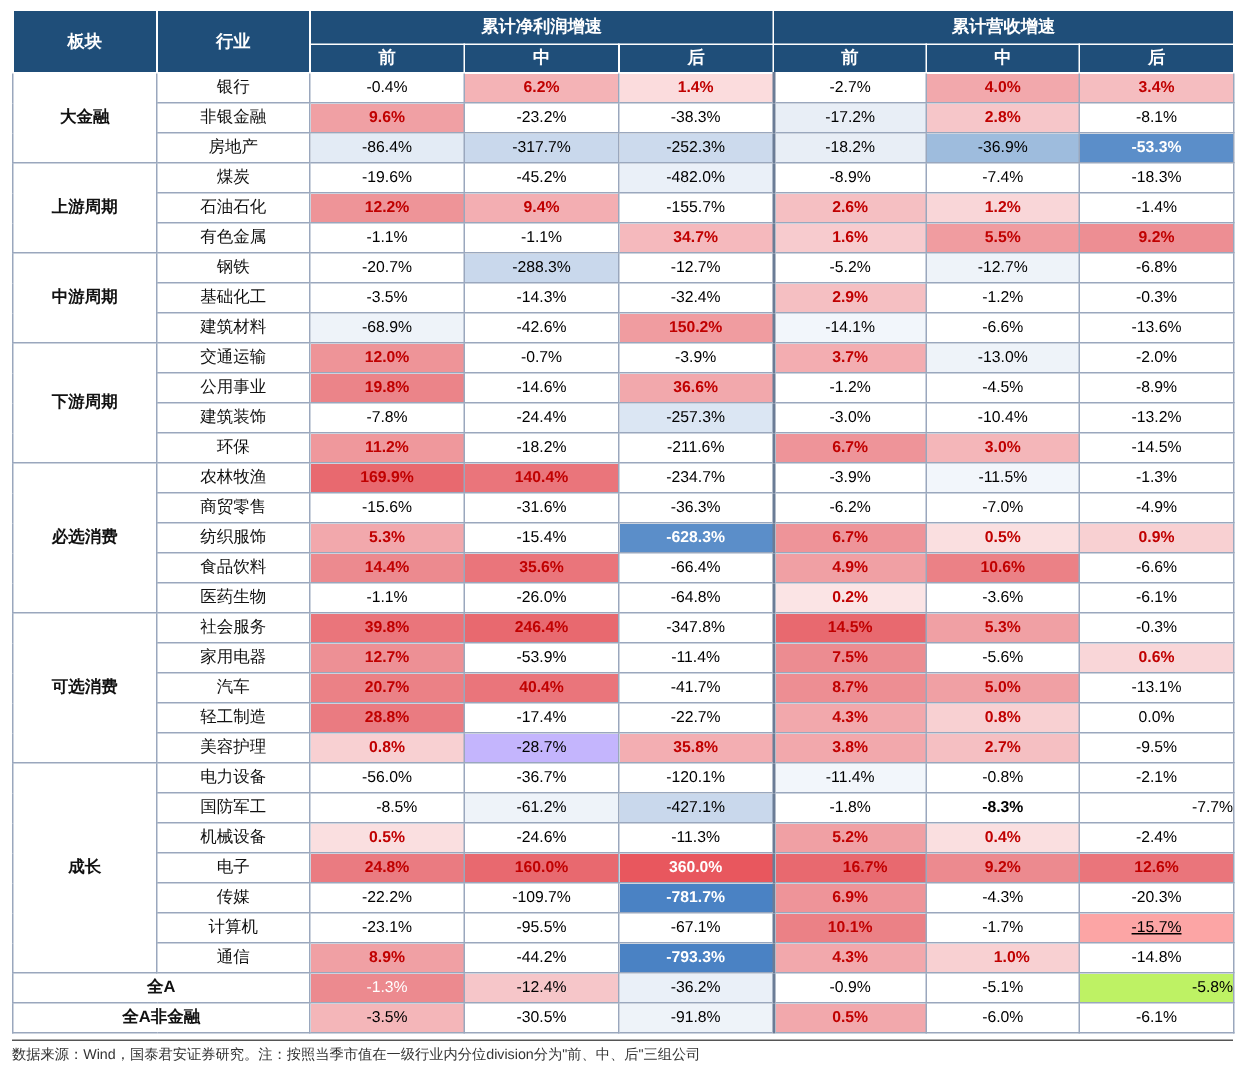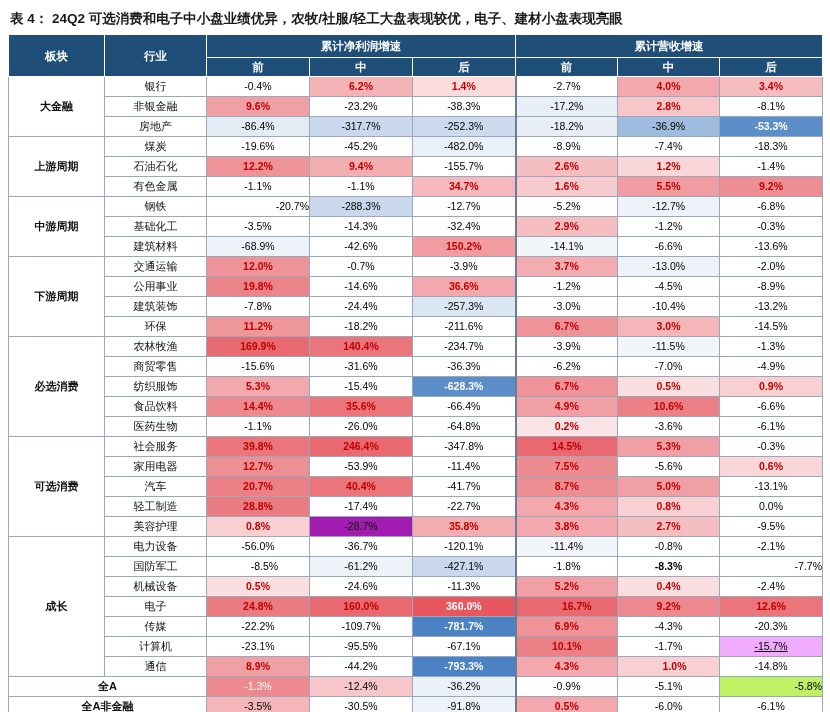--- a/index.html
+++ b/index.html
@@ -42,21 +42,20 @@
     font-size:9.5px;color:#333;border-top:1px solid #555;padding-top:3px;
     white-space:nowrap;overflow:hidden;
   }
   .thickleft{border-left:2px solid #6b7c96;}
 </style>
 </head>
 <body>
 
 <div class="page">
 
-  <div class="title">表 4： 24Q2 可选消费和电子中小盘业绩优异，农牧/社服/轻工大盘表现较优，电子、建材小盘表现亮眼</div>
 
   <table>
     <colgroup>
       <col style="width:96px">
       <col style="width:102px">
       <col style="width:103px">
       <col style="width:103px">
       <col style="width:103px">
       <col style="width:102px">
       <col style="width:102px">
@@ -131,21 +130,21 @@
           <td class="num" style="background: rgb(255, 255, 255); color: rgb(0, 0, 0);">-1.1%</td>
           <td class="num" style="background: rgb(255, 255, 255); color: rgb(0, 0, 0);">-1.1%</td>
           <td class="num bold" style="background: rgb(245, 185, 189); color: rgb(192, 0, 0);">34.7%</td>
           <td class="num bold thickleft" style="background: rgb(247, 203, 206); color: rgb(192, 0, 0);">1.6%</td>
           <td class="num bold" style="background: rgb(240, 156, 160); color: rgb(192, 0, 0);">5.5%</td>
           <td class="num bold" style="background: rgb(237, 142, 147); color: rgb(192, 0, 0);">9.2%</td>
         </tr>
         <tr>
           <td class="sector" rowspan="3">中游周期</td>
           <td class="industry">钢铁</td>
-          <td class="num" style="background: rgb(255, 255, 255); color: rgb(0, 0, 0); text-align: right;">-20.7%</td>
+          <td class="num" style="background: rgb(255, 255, 255); color: rgb(0, 0, 0);">-20.7%</td>
           <td class="num" style="background: rgb(201, 216, 236); color: rgb(0, 0, 0);">-288.3%</td>
           <td class="num" style="background: rgb(255, 255, 255); color: rgb(0, 0, 0);">-12.7%</td>
           <td class="num thickleft" style="background: rgb(255, 255, 255); color: rgb(0, 0, 0);">-5.2%</td>
           <td class="num" style="background: rgb(238, 243, 249); color: rgb(0, 0, 0);">-12.7%</td>
           <td class="num" style="background: rgb(255, 255, 255); color: rgb(0, 0, 0);">-6.8%</td>
         </tr>
         <tr>
           <td class="industry">基础化工</td>
           <td class="num" style="background: rgb(255, 255, 255); color: rgb(0, 0, 0);">-3.5%</td>
           <td class="num" style="background: rgb(255, 255, 255); color: rgb(0, 0, 0);">-14.3%</td>
@@ -279,21 +278,21 @@
           <td class="num bold" style="background: rgb(234, 123, 129); color: rgb(192, 0, 0);">28.8%</td>
           <td class="num" style="background: rgb(255, 255, 255); color: rgb(0, 0, 0);">-17.4%</td>
           <td class="num" style="background: rgb(255, 255, 255); color: rgb(0, 0, 0);">-22.7%</td>
           <td class="num bold thickleft" style="background: rgb(242, 168, 172); color: rgb(192, 0, 0);">4.3%</td>
           <td class="num bold" style="background: rgb(248, 208, 210); color: rgb(192, 0, 0);">0.8%</td>
           <td class="num" style="background: rgb(255, 255, 255); color: rgb(0, 0, 0);">0.0%</td>
         </tr>
         <tr>
           <td class="industry">美容护理</td>
           <td class="num bold" style="background: rgb(248, 208, 210); color: rgb(192, 0, 0);">0.8%</td>
-          <td class="num" style="background: #a21caf; color: rgb(0, 0, 0);">-28.7%</td>
+          <td class="num" style="background: #c4b5fd; color: rgb(0, 0, 0);">-28.7%</td>
           <td class="num bold" style="background: rgb(243, 174, 178); color: rgb(192, 0, 0);">35.8%</td>
           <td class="num bold thickleft" style="background: rgb(242, 168, 172); color: rgb(192, 0, 0);">3.8%</td>
           <td class="num bold" style="background: rgb(245, 191, 194); color: rgb(192, 0, 0);">2.7%</td>
           <td class="num" style="background: rgb(255, 255, 255); color: rgb(0, 0, 0);">-9.5%</td>
         </tr>
         <tr>
           <td class="sector" rowspan="7">成长</td>
           <td class="industry">电力设备</td>
           <td class="num" style="background: rgb(255, 255, 255); color: rgb(0, 0, 0);">-56.0%</td>
           <td class="num" style="background: rgb(255, 255, 255); color: rgb(0, 0, 0);">-36.7%</td>
@@ -338,21 +337,21 @@
           <td class="num" style="background: rgb(255, 255, 255); color: rgb(0, 0, 0);">-4.3%</td>
           <td class="num" style="background: rgb(255, 255, 255); color: rgb(0, 0, 0);">-20.3%</td>
         </tr>
         <tr>
           <td class="industry">计算机</td>
           <td class="num" style="background: rgb(255, 255, 255); color: rgb(0, 0, 0);">-23.1%</td>
           <td class="num" style="background: rgb(255, 255, 255); color: rgb(0, 0, 0);">-95.5%</td>
           <td class="num" style="background: rgb(255, 255, 255); color: rgb(0, 0, 0);">-67.1%</td>
           <td class="num bold thickleft" style="background: rgb(235, 129, 134); color: rgb(192, 0, 0);">10.1%</td>
           <td class="num" style="background: rgb(255, 255, 255); color: rgb(0, 0, 0);">-1.7%</td>
-          <td class="num" style="background: #f0abfc; color: rgb(0, 0, 0); text-decoration: underline;">-15.7%</td>
+          <td class="num" style="background: #fca5a5; color: rgb(0, 0, 0); text-decoration: underline;">-15.7%</td>
         </tr>
         <tr>
           <td class="industry">通信</td>
           <td class="num bold" style="background: rgb(240, 160, 164); color: rgb(192, 0, 0);">8.9%</td>
           <td class="num" style="background: rgb(255, 255, 255); color: rgb(0, 0, 0);">-44.2%</td>
           <td class="num bold" style="background: rgb(74, 130, 196); color: rgb(255, 255, 255);">-793.3%</td>
           <td class="num bold thickleft" style="background: rgb(242, 168, 172); color: rgb(192, 0, 0);">4.3%</td>
           <td class="num bold" style="background: rgb(248, 208, 210); color: rgb(192, 0, 0); padding-left: 12px;">1.0%</td>
           <td class="num" style="background: rgb(255, 255, 255); color: rgb(0, 0, 0);">-14.8%</td>
         </tr>
@@ -370,13 +369,14 @@
           <td class="num" style="background: rgb(244, 182, 185); color: rgb(0, 0, 0);">-3.5%</td>
           <td class="num" style="background: rgb(255, 255, 255); color: rgb(0, 0, 0);">-30.5%</td>
           <td class="num" style="background: rgb(238, 243, 249); color: rgb(0, 0, 0);">-91.8%</td>
           <td class="num bold thickleft" style="background: rgb(242, 168, 172); color: rgb(192, 0, 0);">0.5%</td>
           <td class="num" style="background: rgb(255, 255, 255); color: rgb(0, 0, 0);">-6.0%</td>
           <td class="num" style="background: rgb(255, 255, 255); color: rgb(0, 0, 0);">-6.1%</td>
         </tr>
       </tbody>
   </table>
 
+  <div class="footer">数据来源：Wind，国泰君安证券研究。注：按照当季市值在一级行业内分位division分为"前、中、后"三组公司</div>
 </div>
 
 </body></html>

